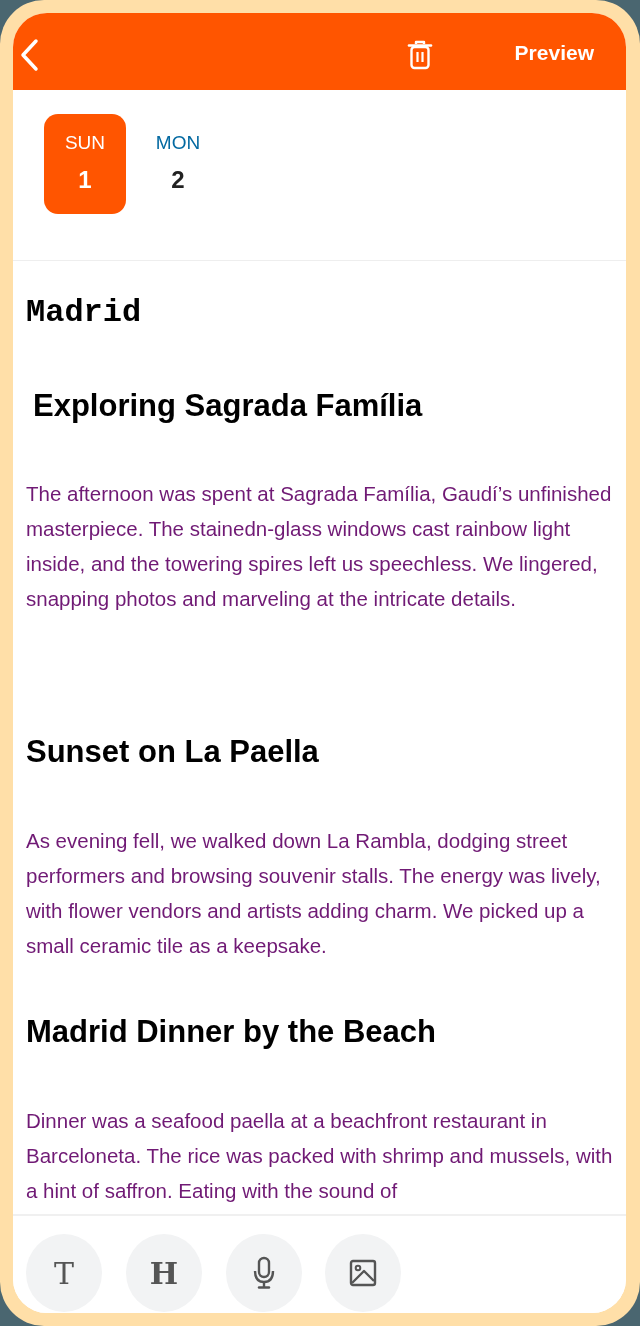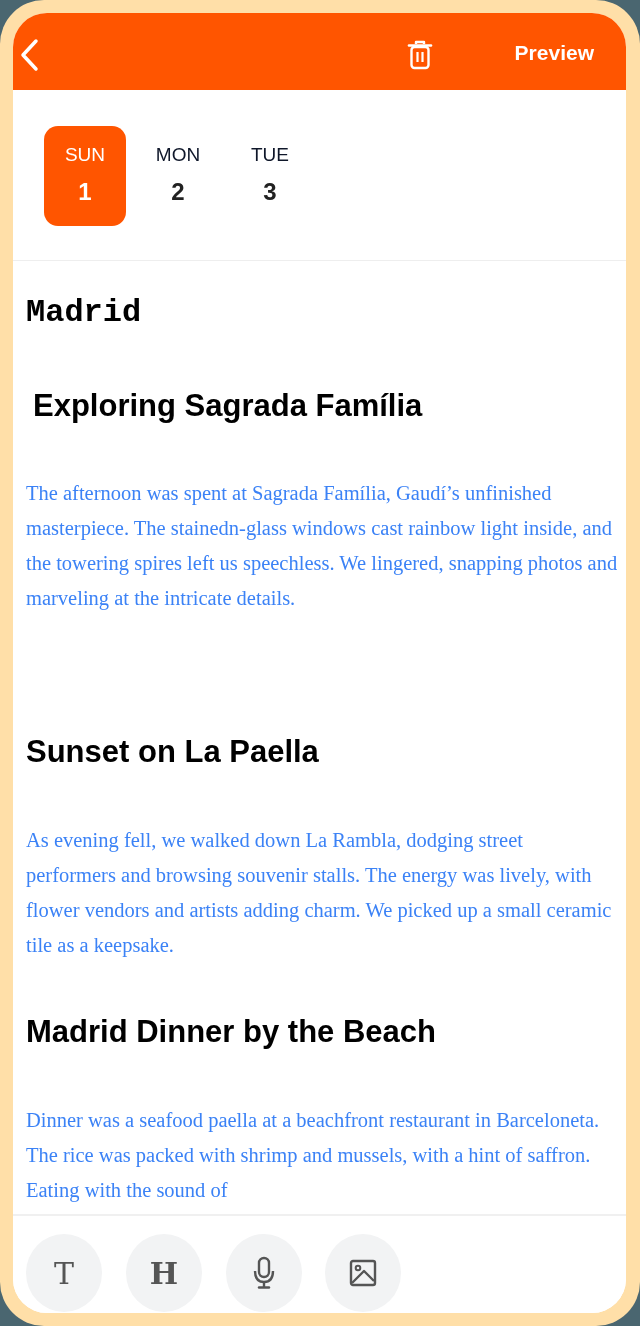--- a/index.html
+++ b/index.html
@@ -39,39 +39,39 @@
     .preview-btn {
       position: absolute; right: 32px; top: 28px;
       color: #ffffff; font-weight: bold; font-size: 21px;
       cursor: pointer;
     }
     .days {
       position: absolute; left: 0; top: 77px; width: 613px; height: 170px;
       border-bottom: 1px solid #eeeeee;
     }
     .day {
-      position: absolute; top: 36px; width: 82px; height: 100px;
+      position: absolute; top: 24px; width: 82px; height: 100px;
       border-radius: 14px;
       display: flex; flex-direction: column; align-items: center;
       cursor: pointer;
     }
-    .day .dow { margin-top: 18px; font-size: 19px; color: #0f172a; }
+    .day .dow { margin-top: 18px; font-size: 19px; color: #0369a1; }
     .day .num { margin-top: 12px; font-size: 24px; font-weight: bold; color: #222; }
     .day.active { background: #ff5500; }
     .day.active .dow, .day.active .num { color: #fff; }
     .content {
       position: absolute; left: 0; top: 248px; width: 613px; height: 953px;
       overflow: hidden;
       color: #000;
     }
     .city { position: absolute; left: 13px; top: 33px; font-size: 32px; font-weight: bold; margin: 0; font-family: Liberation Mono, monospace; }
     .h2 { position: absolute; font-size: 31px; font-weight: bold; margin: 0; white-space: nowrap; }
     .para {
       position: absolute; left: 13px; width: 592px;
-      font-size: 20.5px; line-height: 35px; color: #3b82f6; margin: 0; font-family: Liberation Serif, serif;
+      font-size: 20.5px; line-height: 35px; color: #701a75; margin: 0;
     }
     .toolbar {
       position: absolute; left: 0; top: 1201px; width: 613px; height: 99px;
       border-top: 2px solid #f0f0f0; background: #fff;
     }
     .tool {
       position: absolute; top: 18px; width: 76px; height: 78px;
       border-radius: 50%; background: #f2f3f4;
       display: flex; align-items: center; justify-content: center;
       cursor: pointer;
@@ -104,24 +104,20 @@
 
     <div class="days">
       <div class="day active" style="left:31px">
         <span class="dow">SUN</span>
         <span class="num">1</span>
       </div>
       <div class="day" style="left:124px">
         <span class="dow">MON</span>
         <span class="num">2</span>
       </div>
-      <div class="day" style="left:216px">
-        <span class="dow">TUE</span>
-        <span class="num">3</span>
-      </div>
     </div>
 
     <div class="content">
       <h1 class="city">Madrid</h1>
 
       <h2 class="h2" style="left:20px; top:127px;text-align:right;">Exploring Sagrada Família</h2>
       <p class="para" style="top:215px;">The afternoon was spent at Sagrada Família, Gaudí’s unfinished masterpiece. The stainedn-glass windows cast rainbow light inside, and the towering spires left us speechless. We lingered, snapping photos and marveling at the intricate details.</p>
 
       <h2 class="h2" style="left:13px; top:473px;">Sunset on La Paella</h2>
       <p class="para" style="top:562px;">As evening fell, we walked down La Rambla, dodging street performers and browsing souvenir stalls. The energy was lively, with flower vendors and artists adding charm. We picked up a small ceramic tile as a keepsake.</p>

